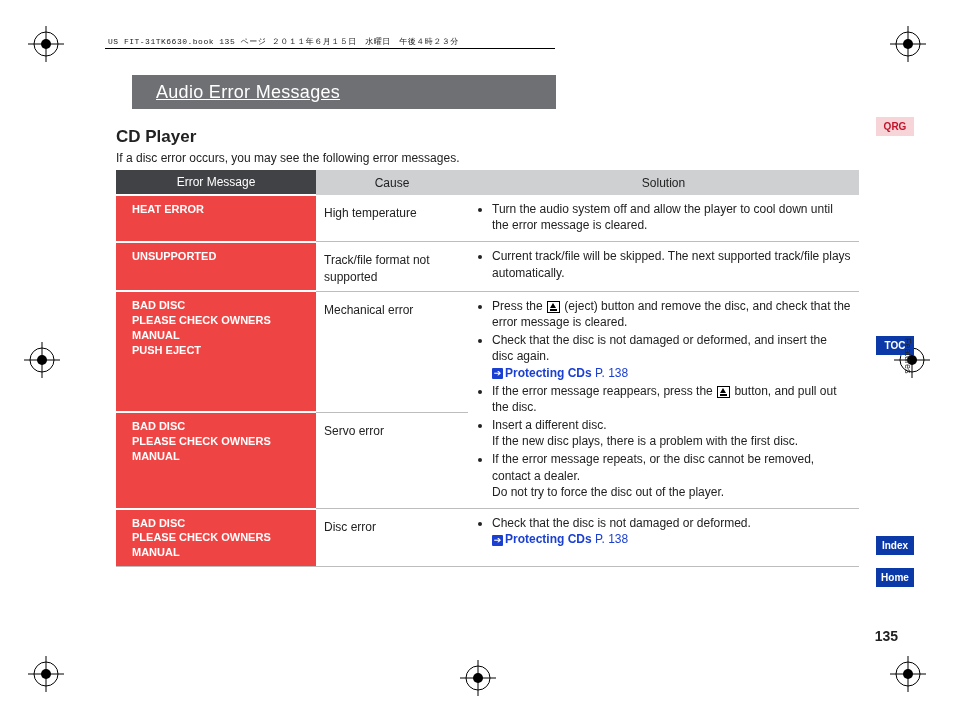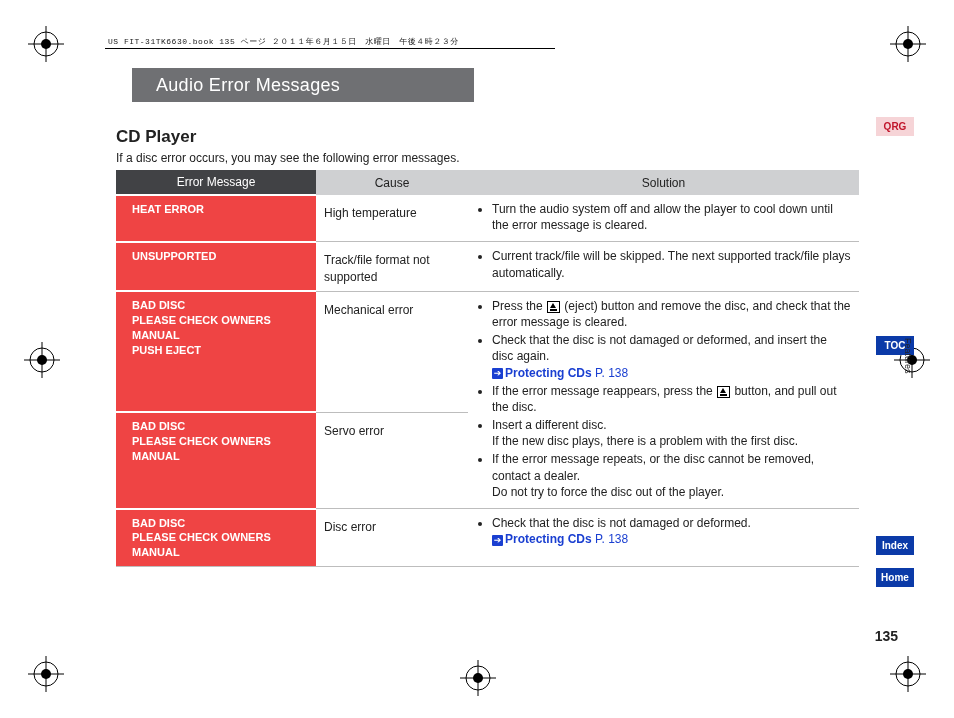--- a/index.html
+++ b/index.html
@@ -15,21 +15,21 @@
   .reg-br { bottom: 26px; right: 28px; }
   .reg-ml { top: 342px; left: 24px; }
   .reg-mr { top: 342px; right: 24px; }
   .reg-bm { bottom: 22px; left: 460px; }
 
   
   .topline { position:absolute; top:48px; left:105px; width:450px; border-top:1px solid #000; }
   .bookmeta { position:absolute; top:36px; left:108px; font-size:8px; font-family: "MS Mincho","Courier New",monospace; letter-spacing:0.5px; }
 
   
-  .titlebar { position:absolute; top:68px; left:132px; width:342px; height:34px; background:#6f7073; color:#fff; font-size:18px; font-weight:400; display:flex; align-items:center; padding-left:24px; letter-spacing:0.3px; }
+  .titlebar { position:absolute; top:75px; left:132px; width:424px; height:34px; background:#6f7073; color:#fff; font-size:18px; font-weight:400; display:flex; align-items:center; padding-left:24px; letter-spacing:0.3px;text-decoration:underline; }
 
   
   .section-heading { position:absolute; top:127px; left:116px; font-size:17px; font-weight:700; }
   .intro { position:absolute; top:151px; left:116px; font-size:12px; }
 
   
   .tbl { position:absolute; top:170px; left:116px; width:743px; border-collapse:collapse; font-size:12px; }
   .tbl th { font-weight:400; padding:5px 6px; }
   .tbl th.col-error { background:#414245; color:#fff; width:200px; text-align:center; }
   .tbl th.col-cause { background:#cfd0d2; color:#222; width:152px; text-align:center; }

